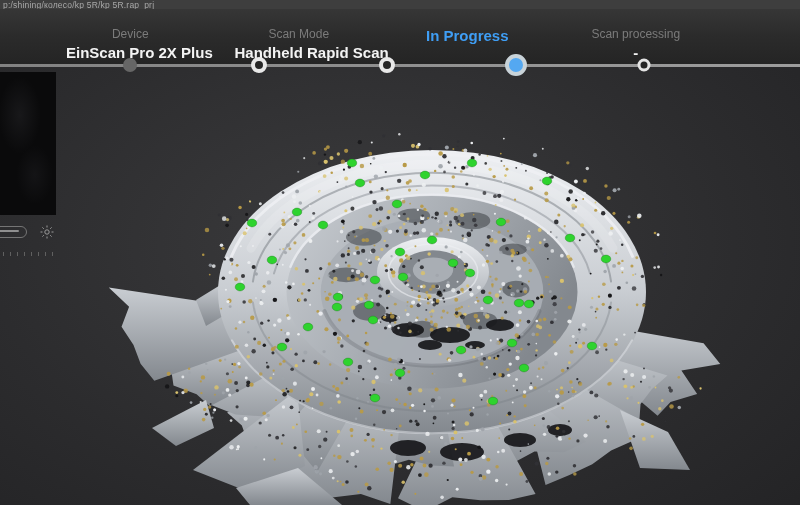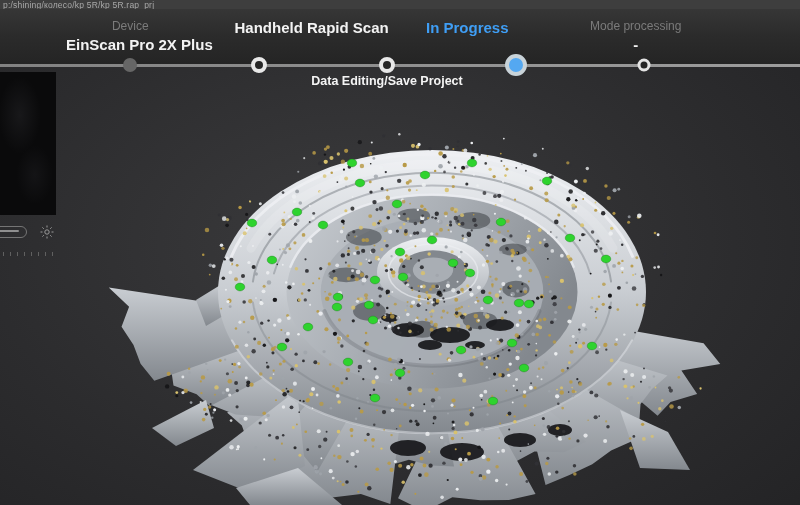--- a/index.html
+++ b/index.html
@@ -5,21 +5,21 @@
   html,body{margin:0;padding:0;background:#1e1e1e;}
   .screen{position:relative;width:800px;height:505px;overflow:hidden;
     font-family:"Liberation Sans",sans-serif;background:#7f1d1d;}
   #scene{position:absolute;left:0;top:0;z-index:0;}
   
   .header{position:absolute;left:0;top:0;width:800px;height:66px;z-index:2;
     background:linear-gradient(#3a3a3a 0%,#2b2b2b 55%,#242424 100%);}
   .pathbar{position:absolute;left:0;top:0;width:800px;height:9px;overflow:hidden;
     background:#3e3e3e;color:#a8a8a8;font-size:8.5px;line-height:10px;padding-left:3px;
     letter-spacing:.2px;}
-  .steps{position:absolute;left:66px;top:18px;display:flex;gap:40px;}
+  .steps{position:absolute;left:66px;top:26px;display:flex;gap:40px;}
   .step{width:128.5px;text-align:center;cursor:pointer;}
   .step .label{font-size:12px;color:#7b7b7b;height:17px;line-height:17px;white-space:nowrap;}
   .step .value{font-size:15px;font-weight:bold;color:#f3f3f3;height:20px;line-height:20px;white-space:nowrap;}
   .step.active .value{color:#3f9ef5;}
   .progress-line{position:absolute;left:0;top:64px;width:800px;height:2.5px;z-index:2;
     background:linear-gradient(90deg,#828282,#9d9d9d);}
   .dot{position:absolute;top:65px;transform:translate(-50%,-50%);border-radius:50%;z-index:3;cursor:pointer;}
   .dot.filled{width:14px;height:14px;background:#666666;}
   .dot.ring{width:16px;height:16px;background:#262626;border:4px solid #e8e8e8;box-sizing:border-box;}
   .dot.active{width:14px;height:14px;background:#54a8f1;border:4.5px solid #c9d3d9;}
@@ -1366,38 +1366,38 @@
     </svg>
 
   <div class="header">
     <div class="pathbar">p:/shining/колесо/kp 5R/kp 5R.rap_prj</div>
     <div class="steps">
       <div class="step">
         <div class="label">Device</div>
         <div class="value">EinScan Pro 2X Plus</div>
       </div>
       <div class="step">
+        <div class="label">Scan Mode</div>
         <div class="value">Handheld Rapid Scan</div>
       </div>
       <div class="step active">
         <div class="value">In Progress</div>
       </div>
       <div class="step">
-        <div class="label">Mode processing</div>
+        <div class="label">Scan processing</div>
         <div class="value">-</div>
       </div>
     </div>
   </div>
   <div class="progress-line"></div>
   <span class="dot filled" style="left:130px"></span>
   <span class="dot ring" style="left:259px"></span>
   <span class="dot ring" style="left:387px"></span>
   <span class="dot active" style="left:516px"></span>
   <span class="dot pending" style="left:644px"></span>
-  <div class="stage-label">Data Editing/Save Project</div>
 
   <div class="camera-preview"></div>
   <div class="brightness-slider">
     <span class="brightness-fill"></span>
   </div>
   <div class="ticks">
     <i></i><i></i><i></i><i></i><i></i><i></i><i></i><i></i>
   </div>
   <svg class="sun" width="14" height="14" viewBox="0 0 14 14">
     <g stroke="#9a9a9a" stroke-width="1" fill="none">

